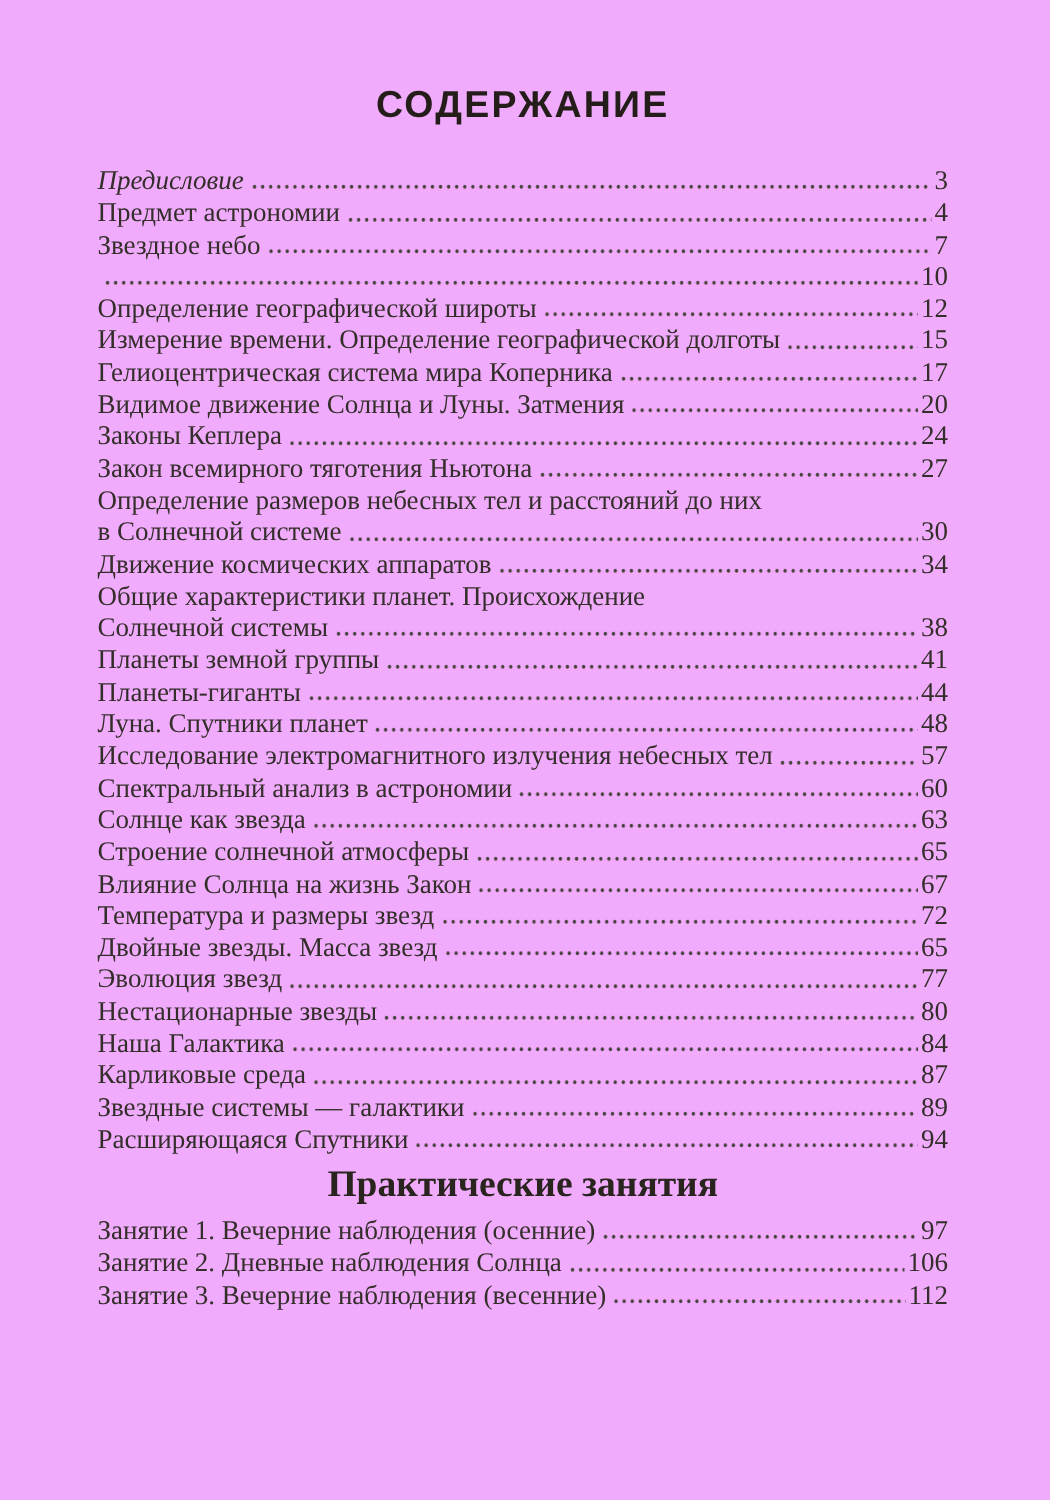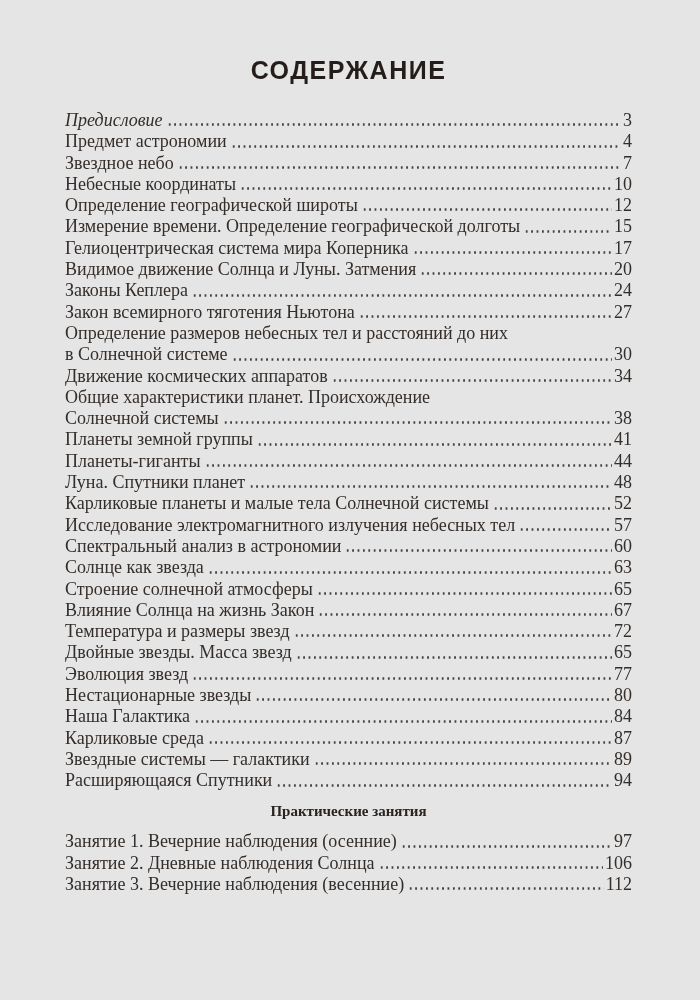--- a/index.html
+++ b/index.html
@@ -1,20 +1,20 @@
 <!DOCTYPE html>
 <html><head>
 <meta charset="utf-8">
 <style>
   html, body { margin: 0; padding: 0; background: #ffffff; }
   .page {
     position: relative;
     width: 700px;
     height: 1000px;
-    background: #e5e5e5;
+    background: #f0abfc;
     font-family: "Liberation Serif", serif;
     color: #342e2a;
     overflow: hidden;
     box-sizing: border-box;
   }
   .content {
     padding: 56px 68px 0 65px;
   }
   .doc-title {
     font-family: "Liberation Sans", sans-serif;
@@ -43,21 +43,21 @@
     background-size: 5.4px 5px;
     background-repeat: repeat-x;
     background-position: left 1px bottom 4px;
     min-width: 6px;
   }
   .leader.no-dots { background: none; }
   .toc-page { white-space: nowrap; }
   .section-title {
     text-align: center;
     font-weight: 700;
-    font-size: 15px;
+    font-size: 25px;
     color: #2a241f;
     margin: 9px 0 9.5px 0;
     line-height: 21.3px;
   }
   .appendix-list { margin-top: 7px; }
 </style>
 </head>
 <body>
 
 <div class="page">
@@ -74,21 +74,20 @@
             <span class="toc-text">Предмет астрономии</span>
             <span class="leader"></span>
             <span class="toc-page">4</span>
           </div>
           <div class="toc-row">
             <span class="toc-text">Звездное небо</span>
             <span class="leader"></span>
             <span class="toc-page">7</span>
           </div>
           <div class="toc-row">
-            <span class="toc-text">Небесные координаты</span>
             <span class="leader"></span>
             <span class="toc-page">10</span>
           </div>
           <div class="toc-row">
             <span class="toc-text">Определение географической широты</span>
             <span class="leader"></span>
             <span class="toc-page">12</span>
           </div>
           <div class="toc-row">
             <span class="toc-text">Измерение времени. Определение географической долготы</span>
@@ -147,25 +146,20 @@
           </div>
           <div class="toc-row">
             <span class="toc-text">Планеты-гиганты</span>
             <span class="leader"></span>
             <span class="toc-page">44</span>
           </div>
           <div class="toc-row">
             <span class="toc-text">Луна. Спутники планет</span>
             <span class="leader"></span>
             <span class="toc-page">48</span>
-          </div>
-          <div class="toc-row">
-            <span class="toc-text">Карликовые планеты и малые тела Солнечной системы</span>
-            <span class="leader"></span>
-            <span class="toc-page">52</span>
           </div>
           <div class="toc-row">
             <span class="toc-text">Исследование электромагнитного излучения небесных тел</span>
             <span class="leader"></span>
             <span class="toc-page">57</span>
           </div>
           <div class="toc-row">
             <span class="toc-text">Спектральный анализ в астрономии</span>
             <span class="leader"></span>
             <span class="toc-page">60</span>

